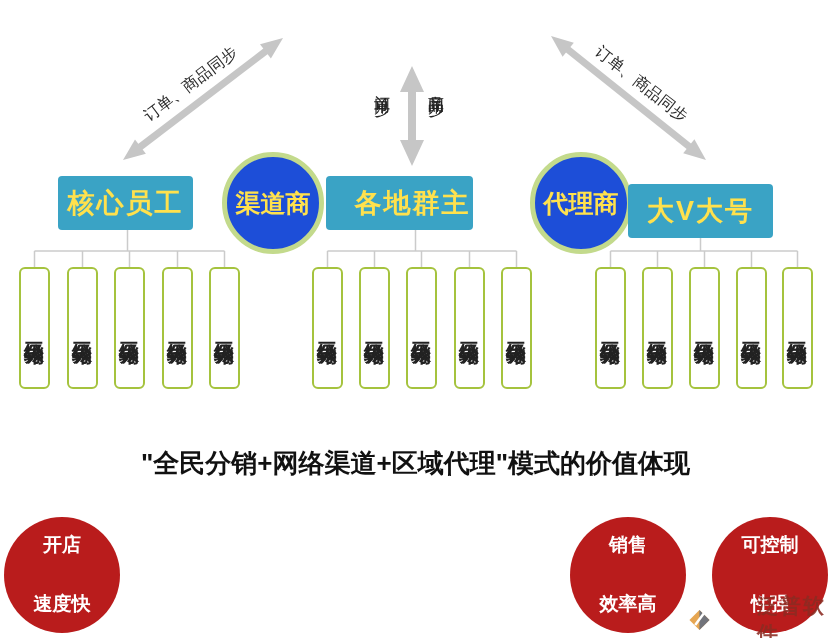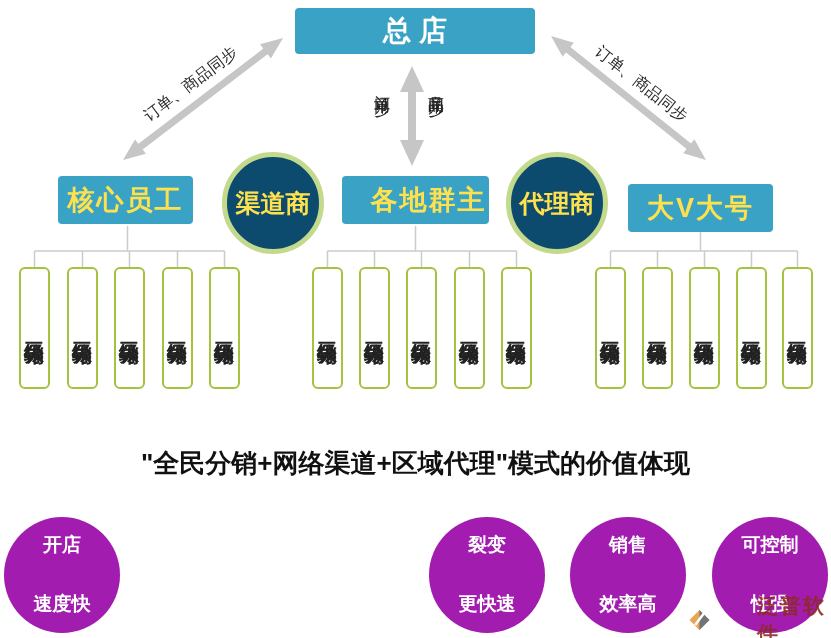--- a/index.html
+++ b/index.html
@@ -7,32 +7,32 @@
     position:relative;width:831px;height:638px;background:#ffffff;
     font-family:"Liberation Sans","DejaVu Sans",sans-serif;overflow:hidden;
   }
   .overlay{position:absolute;left:0;top:0;pointer-events:none;}
   
   .node-box{
     position:absolute;background:#3AA3C5;display:flex;align-items:center;justify-content:center;
     border-radius:4px;box-sizing:border-box;
   }
   .root-box{left:295px;top:8px;width:240px;height:46px;color:#ffffff;font-size:28px;font-weight:bold;letter-spacing:8px;text-indent:8px;}
-  .lvl2-box{top:176px;height:48px;color:#FFE14D;font-size:27px;font-weight:bold;letter-spacing:2px;}
+  .lvl2-box{top:176px;height:54px;color:#FFE14D;font-size:27px;font-weight:bold;letter-spacing:2px;}
   .box-core{left:58px;width:135px;}
-  .box-owners{left:342px;width:147px;padding-left:26px;}
+  .box-owners{left:326px;width:147px;padding-left:26px;}
   .box-bigv{left:628px;width:145px;margin-top:8px;}
   .lvl2-circle{
     position:absolute;top:152px;width:92px;height:92px;border-radius:50%;
-    background:#0c4a6e;border:5px solid #C3DA8C;color:#FFE14D;
+    background:#1d4ed8;border:5px solid #C3DA8C;color:#FFE14D;
     display:flex;align-items:center;justify-content:center;
     font-size:25px;font-weight:bold;box-sizing:content-box;
   }
   .circle-channel{left:222px;}
-  .circle-agent{left:506px;}
+  .circle-agent{left:530px;}
   .lvl3-box{
     position:absolute;top:267px;width:31px;height:122px;background:#ffffff;
     border:2px solid #A5C33E;border-radius:6px;box-sizing:border-box;
     display:flex;align-items:center;justify-content:center;
   }
   .lvl3-text{
     writing-mode:vertical-rl;text-orientation:upright;
     font-size:20px;font-weight:bold;color:#222222;letter-spacing:1px;line-height:1;
   }
   
@@ -46,21 +46,21 @@
   .vert-label.left{left:374px;}
   .vert-label.right{left:428px;}
   
   .section-title{
     position:absolute;left:0;right:0;top:446px;text-align:center;
     font-size:26px;font-weight:bold;color:#111111;
   }
   
   .benefit{
     position:absolute;top:517px;width:116px;height:116px;border-radius:50%;
-    background:#a21caf;color:#ffffff;display:flex;flex-direction:column;
+    background:#b91c1c;color:#ffffff;display:flex;flex-direction:column;
     align-items:center;justify-content:center;text-align:center;
     font-size:19px;font-weight:bold;line-height:1.4;gap:32px;
   }
   
   .watermark{position:absolute;left:688px;top:592px;opacity:0.88;}
   .wm-row{display:flex;align-items:center;gap:2px;}
   .wm-brand{font-size:21px;font-weight:bold;color:#8C2B22;letter-spacing:2px;margin-left:44px;}
   .wm-url{font-size:13px;font-weight:bold;color:#C1392B;margin-top:-3px;margin-left:10px;letter-spacing:1px;}
 </style>
 </head>
@@ -86,21 +86,20 @@
       <rect x="408" y="88" width="8" height="58" fill="#C6C6C6"></rect>
       <polygon points="412,66 400,92 424,92" fill="#C6C6C6"></polygon>
       <polygon points="412,166 400,140 424,140" fill="#C6C6C6"></polygon>
     </g>
 
     <path d="M127.5,226 V251 M34.5,251 H224.5 M34.5,251 V267 M82.5,251 V267 M129.5,251 V267 M177.5,251 V267 M224.5,251 V267" fill="none" stroke="#CBCBCB" stroke-width="1.5"></path>
     <path d="M415.5,226 V251 M327.5,251 H516.5 M327.5,251 V267 M374.5,251 V267 M421.5,251 V267 M469.5,251 V267 M516.5,251 V267" fill="none" stroke="#CBCBCB" stroke-width="1.5"></path>
     <path d="M700.5,226 V251 M610.5,251 H797.5 M610.5,251 V267 M657.5,251 V267 M704.5,251 V267 M751.5,251 V267 M797.5,251 V267" fill="none" stroke="#CBCBCB" stroke-width="1.5"></path>
   </svg>
 
-  <div class="node-box root-box">总店</div>
 
   <div class="diag-label left">订单、商品同步</div>
   <div class="diag-label right">订单、商品同步</div>
   <div class="vert-label left">订单同步</div>
   <div class="vert-label right">商品同步</div>
 
   <div class="node-box lvl2-box box-core">核心员工</div>
   <div class="lvl2-circle circle-channel">渠道商</div>
   <div class="node-box lvl2-box box-owners">各地群主</div>
   <div class="lvl2-circle circle-agent">代理商</div>
@@ -153,24 +152,20 @@
   <div class="lvl3-box" style="left:782px">
       <span class="lvl3-text">三级分销</span>
     </div>
 
   <div class="section-title">"全民分销+网络渠道+区域代理"模式的价值体现</div>
 
   <div class="benefit" style="left:4px">
     <span>开店</span>
     <span>速度快</span>
   </div>
-  <div class="benefit" style="left:429px">
-    <span>裂变</span>
-    <span>更快速</span>
-  </div>
   <div class="benefit" style="left:712px">
     <span>可控制</span>
     <span>性强</span>
   </div>
   <div class="benefit" style="left:570px">
     <span>销售</span>
     <span>效率高</span>
   </div>
 
   <div class="watermark">

